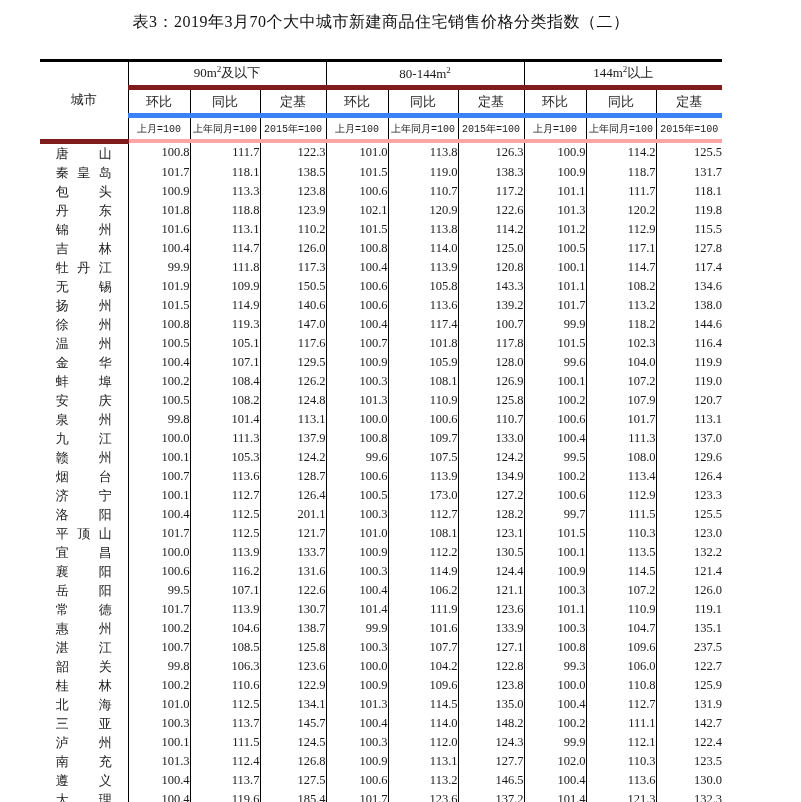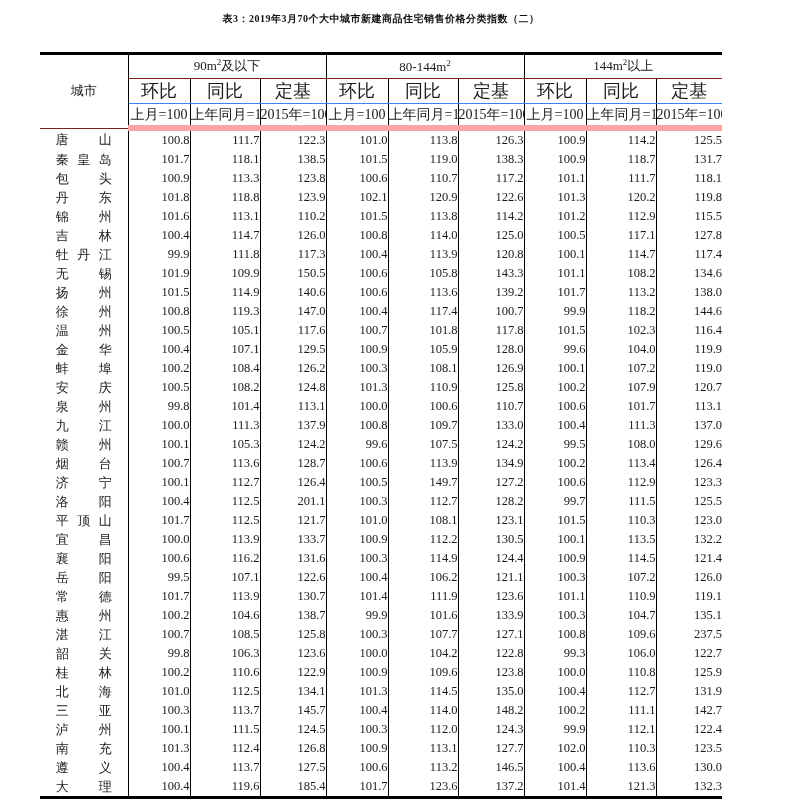--- a/index.html
+++ b/index.html
@@ -16,22 +16,22 @@
     position: relative;
     width: 801px;
     height: 802px;
     background: #ffffff;
   }
   .title {
     width: 682px;
     margin-left: 40px;
     padding-top: 12px;
     text-align: center;
-    font-size: 10px;
-    font-weight: bold;
+    font-size: 16px;
+    font-weight: normal;
     color: #111111;
     letter-spacing: 0.5px;
   }
   table.idx {
     border-collapse: collapse;
     table-layout: fixed;
     width: 682px;
     margin-left: 40px;
     margin-top: 26px;
     border-top: 3px solid #000000;
@@ -41,24 +41,24 @@
     padding: 0;
     font-weight: normal;
     overflow: hidden;
     white-space: nowrap;
   }
   
   table.idx th, table.idx td { border-right: 1px solid #000000; }
   table.idx tr > *:last-child { border-right: none; }
 
   thead th { text-align: center; }
-  tr.grp-row th { height: 23px; font-size: 13px; border-bottom: 1px solid #7f1d1d; }
+  tr.grp-row th { height: 23px; font-size: 13px; border-bottom: 5px solid #7f1d1d; }
   tr.grp-row th sup { font-size: 9px; }
-  tr.met-row th { height: 23px; font-size: 18px; border-bottom: 1px solid #3b82f6; }
-  tr.base-row th { height: 21px; font-size: 14px; border-bottom: 6px solid #fca5a5; }
+  tr.met-row th { height: 23px; font-size: 13px; border-bottom: 5px solid #3b82f6; }
+  tr.base-row th { height: 21px; font-size: 10px; border-bottom: 4px solid #fca5a5; font-family: Liberation Mono, monospace; }
   th.city-h {
     font-size: 13.5px;
     border-bottom: 1px solid #000000;
     margin-top: 13px;
   }
   tbody td { height: 19px; line-height: 19px; }
   td.city-c { text-align: center; font-size: 13px; }
   td.city-c .cityname {
     display: inline-block;
     width: 56px;
@@ -356,21 +356,21 @@
     <td class="num">113.4</td>
     <td class="num">126.4</td>
   </tr>
 
   <tr>
     <td class="city-c"><span class="cityname">济宁</span></td>
     <td class="num">100.1</td>
     <td class="num">112.7</td>
     <td class="num">126.4</td>
     <td class="num">100.5</td>
-    <td class="num">149.7</td>
+    <td class="num">173.0</td>
     <td class="num">127.2</td>
     <td class="num">100.6</td>
     <td class="num">112.9</td>
     <td class="num">123.3</td>
   </tr>
 
   <tr>
     <td class="city-c"><span class="cityname">洛阳</span></td>
     <td class="num">100.4</td>
     <td class="num">112.5</td>

